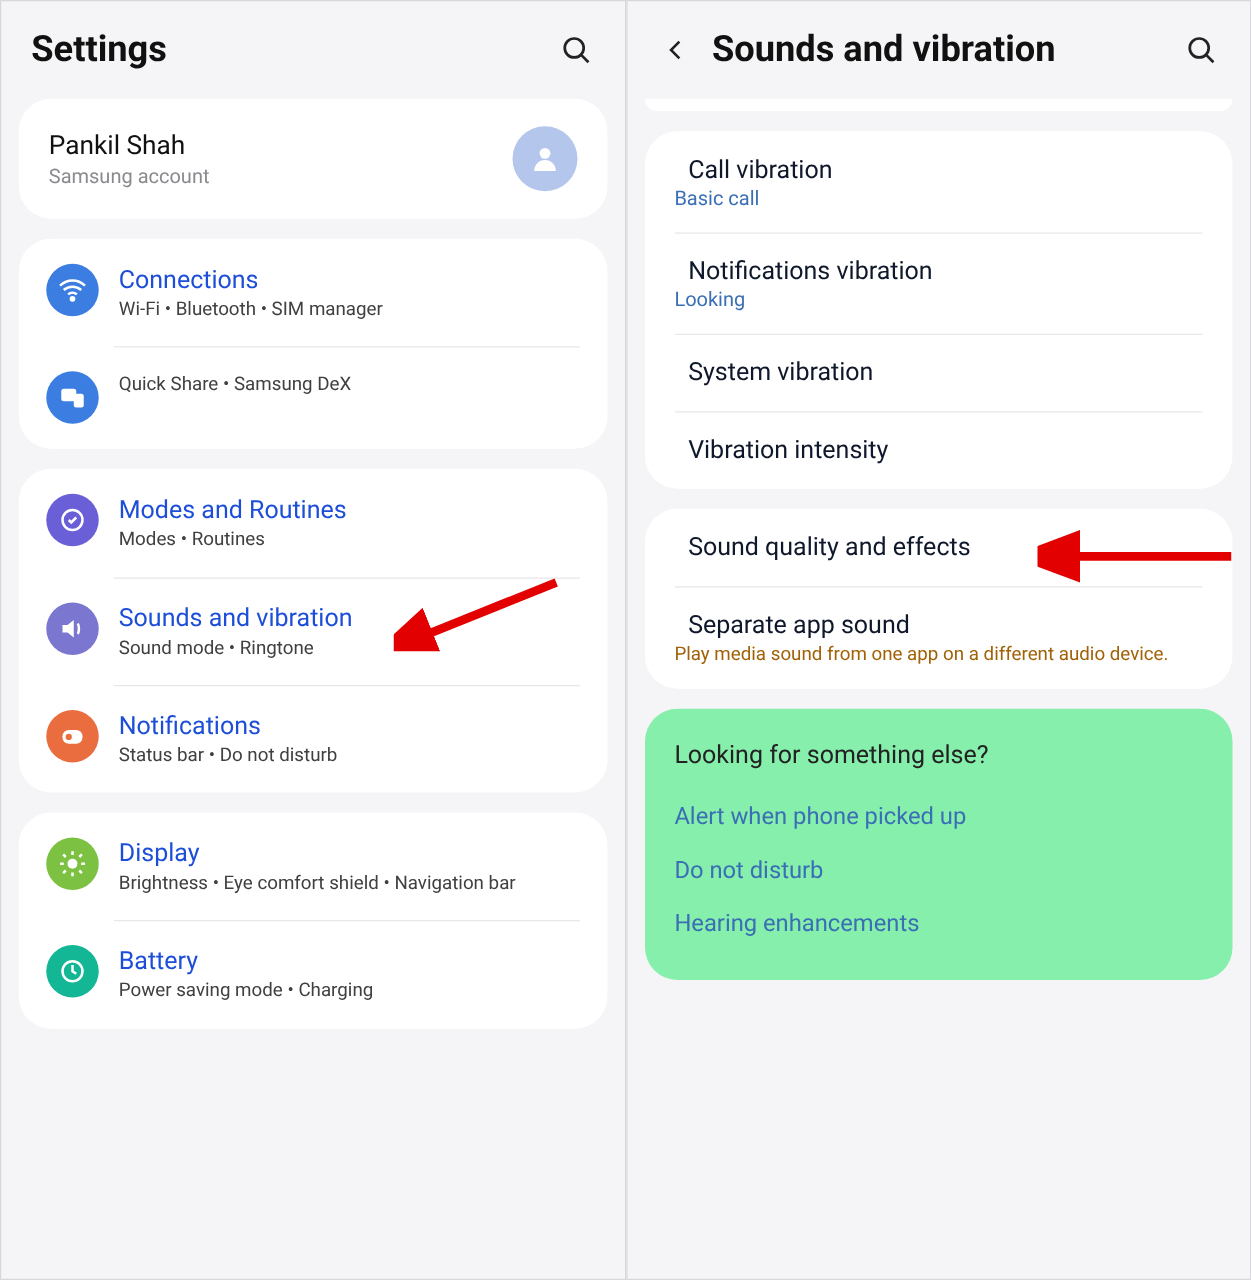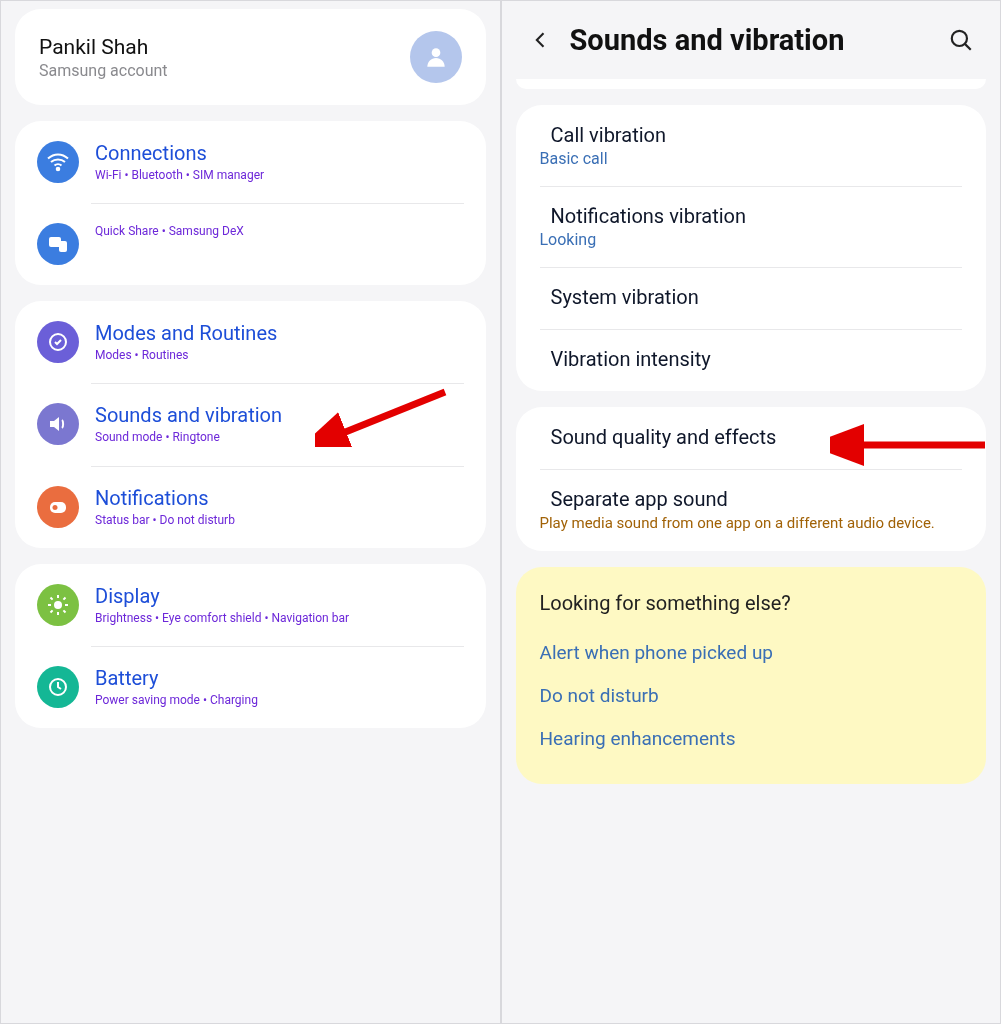--- a/index.html
+++ b/index.html
@@ -85,40 +85,40 @@
 }
 .row-icon {
   width: 42px; height: 42px;
   border-radius: 50%;
   display: flex; align-items: center; justify-content: center;
   margin-right: 16px;
   flex-shrink: 0;
 }
 .row-text { flex: 1; }
 .row-title { font-size: 20px; color: #1d4ed8; margin-bottom: 2px; }
-.row-sub { font-size: 12px; color: #6d28d9; line-height: 1.35; }
+.row-sub { font-size: 15px; color: #404040; line-height: 1.35; }
 
 
 .simple-row {
   padding: 18px 24px;
   position: relative;
 }
 .simple-row + .simple-row::before {
   content: '';
   position: absolute;
   top: 0; left: 24px; right: 24px;
   height: 1px;
   background: #e8e8ea;
 }
 .simple-title { font-size: 20px; color: #0f172a; margin-bottom: 2px; margin-left: 11px; }
 .simple-sub-blue { font-size: 16px; color: #3a6fb5; }
 .simple-sub-gray { font-size: 15px; color: #a16207; line-height: 1.35; }
 
 .tip-card {
-  background: #fef9c3;
+  background: #86efac;
   border-radius: 26px;
   padding: 24px 24px;
 }
 .tip-title { font-size: 20px; color: #222; margin-bottom: 16px; }
 .tip-link { font-size: 19px; color: #3a6fb5; padding: 10px 0; cursor: pointer; }
 
 
 .bg-wifi { background: #3b7de0; }
 .bg-devices { background: #3b7de0; }
 .bg-modes { background: #6b5fd8; }
@@ -132,20 +132,29 @@
   position: absolute;
   width: 140px; height: 60px;
   pointer-events: none;
 }
 .arrow svg { width: 100%; height: 100%; }
 </style>
 </head>
 <body>
 
 <div class="panel panel-left">
+  <div class="header">
+    <div class="header-title">Settings</div>
+    <div class="search-btn">
+      <svg width="26" height="26" viewBox="0 0 24 24" fill="none" stroke="#222" stroke-width="2">
+          <circle cx="10.5" cy="10.5" r="7"></circle>
+          <line x1="21" y1="21" x2="15.8" y2="15.8"></line>
+        </svg>
+    </div>
+  </div>
   <div class="content">
 
     <div class="card">
       <div class="account-row">
         <div class="account-text">
           <div class="account-name">Pankil Shah</div>
           <div class="account-sub">Samsung account</div>
         </div>
         <div class="avatar">
           <svg width="26" height="26" viewBox="0 0 24 24">

